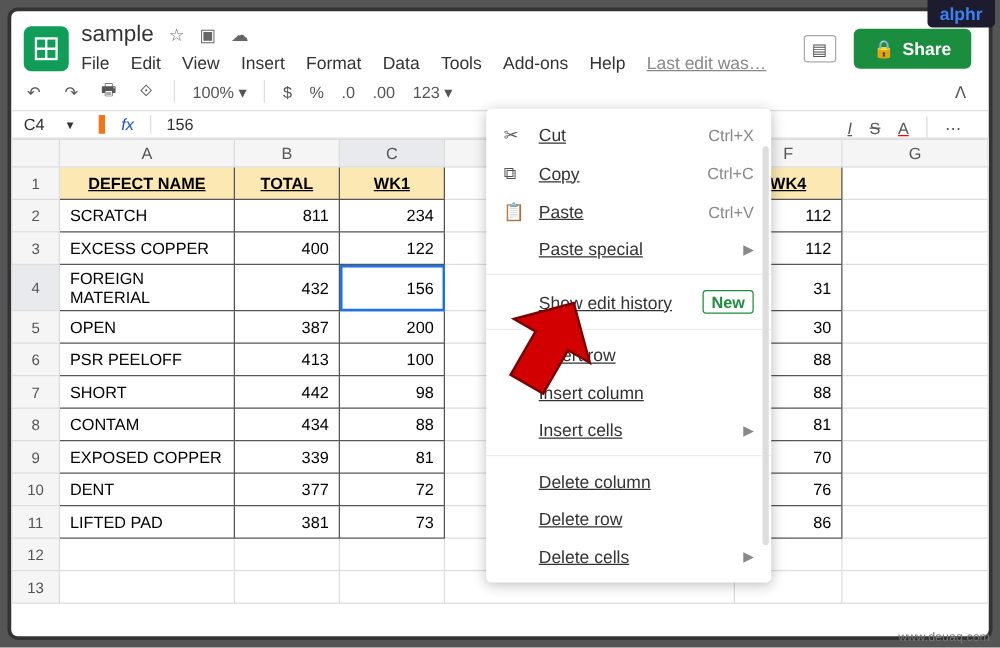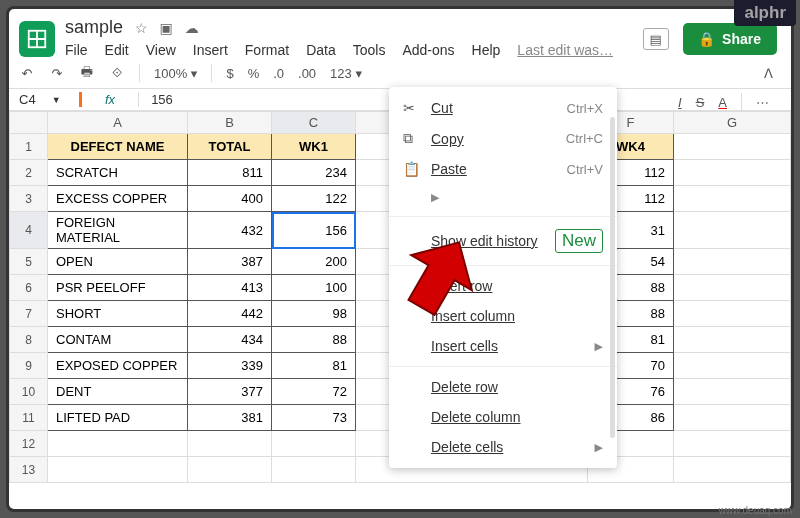--- a/index.html
+++ b/index.html
@@ -20,48 +20,48 @@
   .share-btn { background: #1a8e3e; color: #fff; border-radius: 5px; padding: 8px 16px; font-size: 14px; font-weight: bold; display:flex; align-items:center; gap:6px; }
   
   .toolbar { border-bottom: 1px solid #ddd; padding: 6px 10px; display: flex; align-items: center; gap: 14px; color: #555; font-size: 13px; }
   .tool-sep { width:1px; height:18px; background:#ddd; }
   .tool-icon { width:16px; height:16px; display:inline-flex; align-items:center; justify-content:center; }
   .tool-more { letter-spacing: 2px; }
   .tool-collapse { margin-left: auto; padding-right:8px;}
   
   .fx-row { display: flex; align-items: center; padding: 3px 10px; border-bottom: 1px solid #ddd; font-size: 13px; }
   .cell-name { width: 60px; display:flex; align-items:center; gap:16px; color:#333;}
-  .fx-label { font-style: italic; color: #0f766e; padding: 0 23px; border-left:3px solid #f97316; border-right:1px solid #ddd;}
+  .fx-label { font-style: italic; color: #1d4ed8; padding: 0 13px; border-left:5px solid #f97316; border-right:1px solid #ddd;}
   .fx-val { padding-left: 12px; color:#333;}
   
   .sheet { position: relative; }
   table { border-collapse: collapse; width: 100%; font-size: 13px; }
   th.colhead { background: #f5f5f5; border: 1px solid #ddd; font-weight: normal; color: #555; height: 22px; }
   th.colhead.sel { background: #e8eaed; }
   td.rownum { background: #f5f5f5; border: 1px solid #ddd; text-align: center; color: #555; width: 38px; height: 26px; font-size:12px;}
   td.rownum.sel { background: #e8eaed; }
   td.cell { border: 1px solid #555; padding: 3px 8px; height: 26px; }
   td.empty { border: 1px solid #ddd; height: 26px; }
-  .hdr-cell { background: #fce8b2; font-weight: bold; text-align: center; }
+  .hdr-cell { background: #fce8b2; font-weight: bold; text-align: center; text-decoration: underline; }
   .center { text-align: right; }
   .selected { outline: 2px solid #1a73e8; outline-offset: -2px; background:#fff; }
   
   .ctx-menu { position: absolute; top: 78px; left: 380px; width: 228px; background: #fff; box-shadow: 0 2px 10px rgba(0,0,0,0.25); border-radius: 4px; padding: 6px 0; z-index: 50; font-size: 14px; }
   .ctx-item { display: flex; align-items: center; padding: 7px 14px; color: #333; cursor: pointer; gap:12px; }
   .ctx-icon { width: 16px; color:#555; font-size:14px; display:flex; }
   .ctx-label { flex: 1; text-decoration: underline; }
   .ctx-short { color: #888; font-size: 13px; }
   .ctx-arrow { color: #888; font-size: 11px; }
   .ctx-sep { height: 1px; background: #eee; margin: 5px 0; }
-  .new-badge { border: 1px solid #1e8e3e; color: #1e8e3e; font-size: 17px; padding: 1px 6px; border-radius: 3px; font-weight:normal;}
+  .new-badge { border: 1px solid #1e8e3e; color: #1e8e3e; font-size: 13px; padding: 1px 6px; border-radius: 3px; font-weight:bold;}
   .scroll-ind { position:absolute; right:2px; top:30px; bottom:30px; width:5px; background:#ddd; border-radius:3px;}
   
   .red-arrow { position: absolute; top: 228px; left: 395px; z-index: 60; pointer-events:none; }
   
-  .brand-badge { position: absolute; top: 0; right: 4px; background: #1c1c2e; color: #a3a3a3; font-size: 17px; font-weight: bold; padding: 3px 10px; border-radius: 0 0 4px 4px; z-index: 100; }
+  .brand-badge { position: absolute; top: 0; right: 4px; background: #1c1c2e; color: #3b82f6; font-size: 14px; font-weight: bold; padding: 3px 10px; border-radius: 0 0 4px 4px; z-index: 100; }
   .watermark { position: absolute; bottom: 2px; right: 8px; color: #777; font-size: 10px; z-index:100;}
   .corner { width:38px; background:#f5f5f5; border:1px solid #ddd;}
 </style>
 </head>
 <body>
 
 <div class="brand-badge">alphr</div>
 <div class="watermark">www.deuaq.com</div>
 
 <div class="window">
@@ -184,21 +184,21 @@
             <td class="empty"></td>
             <td class="cell center">31</td>
             <td class="empty"></td>
           </tr>
       <tr>
             <td class="rownum">5</td>
             <td class="cell">OPEN</td>
             <td class="cell center">387</td>
             <td class="cell center">200</td>
             <td class="empty"></td>
-            <td class="cell center">54</td>
+            <td class="cell center">30</td>
             <td class="empty"></td>
           </tr>
       <tr>
             <td class="rownum">6</td>
             <td class="cell">PSR PEELOFF</td>
             <td class="cell center">413</td>
             <td class="cell center">100</td>
             <td class="empty"></td>
             <td class="cell center">88</td>
             <td class="empty"></td>
@@ -282,20 +282,21 @@
         <span class="ctx-label">Copy</span>
         <span class="ctx-short">Ctrl+C</span>
       </div>
     <div class="ctx-item">
         <span class="ctx-icon">📋</span>
         <span class="ctx-label">Paste</span>
         <span class="ctx-short">Ctrl+V</span>
       </div>
     <div class="ctx-item">
         <span class="ctx-icon"></span>
+        <span class="ctx-label">Paste special</span>
         <span class="ctx-arrow">▶</span>
       </div>
     <div class="ctx-sep"></div>
     <div class="ctx-item">
         <span class="ctx-icon"></span>
         <span class="ctx-label">Show edit history</span>
         <span class="new-badge">New</span>
       </div>
     <div class="ctx-sep"></div>
     <div class="ctx-item">
@@ -307,25 +308,25 @@
         <span class="ctx-label">Insert column</span>
       </div>
     <div class="ctx-item">
         <span class="ctx-icon"></span>
         <span class="ctx-label">Insert cells</span>
         <span class="ctx-arrow">▶</span>
       </div>
     <div class="ctx-sep"></div>
     <div class="ctx-item">
         <span class="ctx-icon"></span>
+        <span class="ctx-label">Delete column</span>
+      </div>
+    <div class="ctx-item">
+        <span class="ctx-icon"></span>
         <span class="ctx-label">Delete row</span>
-      </div>
-    <div class="ctx-item">
-        <span class="ctx-icon"></span>
-        <span class="ctx-label">Delete column</span>
       </div>
     <div class="ctx-item">
         <span class="ctx-icon"></span>
         <span class="ctx-label">Delete cells</span>
         <span class="ctx-arrow">▶</span>
       </div>
   </div>
 
   <svg class="red-arrow" width="70" height="80">
     <polygon points="35,0 70,35 50,35 50,75 20,75 20,35 0,35" fill="#d20000" stroke="#7a0000" stroke-width="2" transform="rotate(30 35 40)"></polygon>

